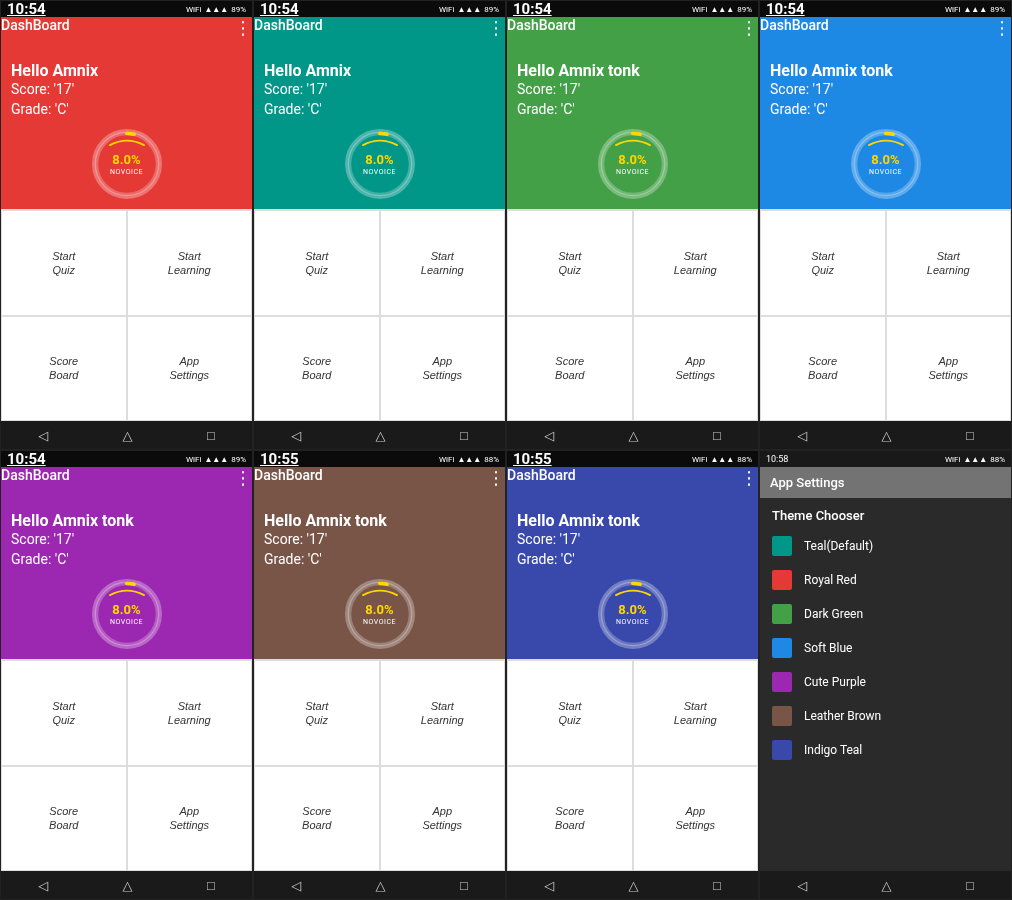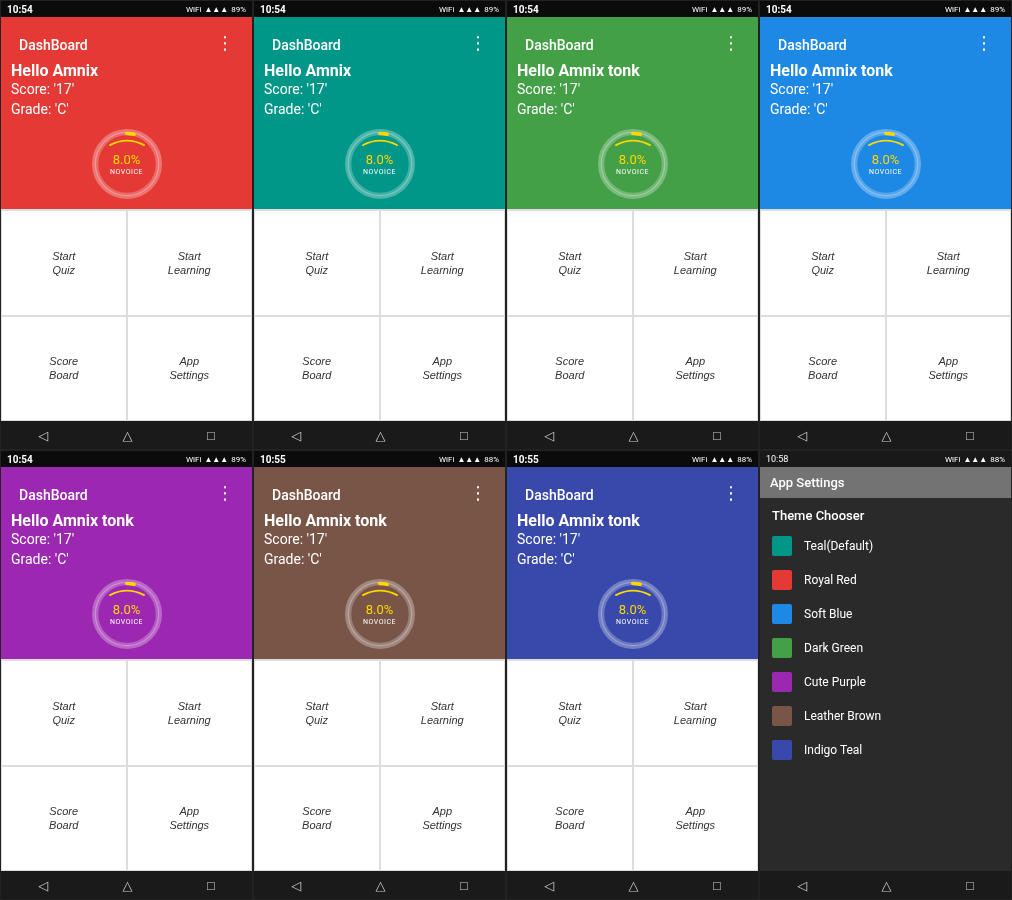--- a/index.html
+++ b/index.html
@@ -26,29 +26,29 @@
       background: rgba(0,0,0,0.3);
       color: white;
       font-size: 9px;
       padding: 2px 6px;
       display: flex;
       justify-content: space-between;
       align-items: center;
       height: 16px;
       flex-shrink: 0;
     }
-    .status-bar .time { font-weight: bold; font-size: 10px; }
+    .status-bar .time { font-weight: bold; font-size: 15px; text-decoration: underline; }
     .status-icons { display: flex; gap: 3px; align-items: center; font-size: 8px; }
 
     
     .app-bar {
       height: 36px;
       display: flex;
-      align-items: flex-end;
-      padding: 0 18px;
+      align-items: flex-start;
+      padding: 0 0;
       flex-shrink: 0;
       gap: 23px;
     }
     .app-bar-title {
       color: white;
       font-size: 14px;
       font-weight: 500;
       flex: 1;
     }
     .app-bar-menu {
@@ -91,21 +91,21 @@
       border: 4px solid rgba(255,255,255,0.3);
       display: flex;
       flex-direction: column;
       align-items: center;
       justify-content: center;
       position: relative;
     }
     .gauge-percent {
       color: #FFD700;
       font-size: 13px;
-      font-weight: normal;
+      font-weight: bold;
       line-height: 1;
     }
     .gauge-label {
       color: white;
       font-size: 7px;
       letter-spacing: 0.5px;
       margin-top: 2px;
     }
     .gauge-arc {
       position: absolute;
@@ -524,28 +524,28 @@
     <div class="theme-chooser-title">Theme Chooser</div>
     <div class="theme-item">
       <div class="theme-color-dot" style="background:#009688;"></div>
       <span class="theme-item-label">Teal(Default)</span>
     </div>
     <div class="theme-item">
       <div class="theme-color-dot" style="background:#e53935;"></div>
       <span class="theme-item-label">Royal Red</span>
     </div>
     <div class="theme-item">
+      <div class="theme-color-dot" style="background:#43a047;"></div>
+      <span class="theme-item-label">Dark Green</span>
+    </div>
+    <div class="theme-item">
       <div class="theme-color-dot" style="background:#1e88e5;"></div>
       <span class="theme-item-label">Soft Blue</span>
     </div>
     <div class="theme-item">
-      <div class="theme-color-dot" style="background:#43a047;"></div>
-      <span class="theme-item-label">Dark Green</span>
-    </div>
-    <div class="theme-item">
       <div class="theme-color-dot" style="background:#9c27b0;"></div>
       <span class="theme-item-label">Cute Purple</span>
     </div>
     <div class="theme-item">
       <div class="theme-color-dot" style="background:#795548;"></div>
       <span class="theme-item-label">Leather Brown</span>
     </div>
     <div class="theme-item">
       <div class="theme-color-dot" style="background:#3949ab;"></div>
       <span class="theme-item-label">Indigo Teal</span>

